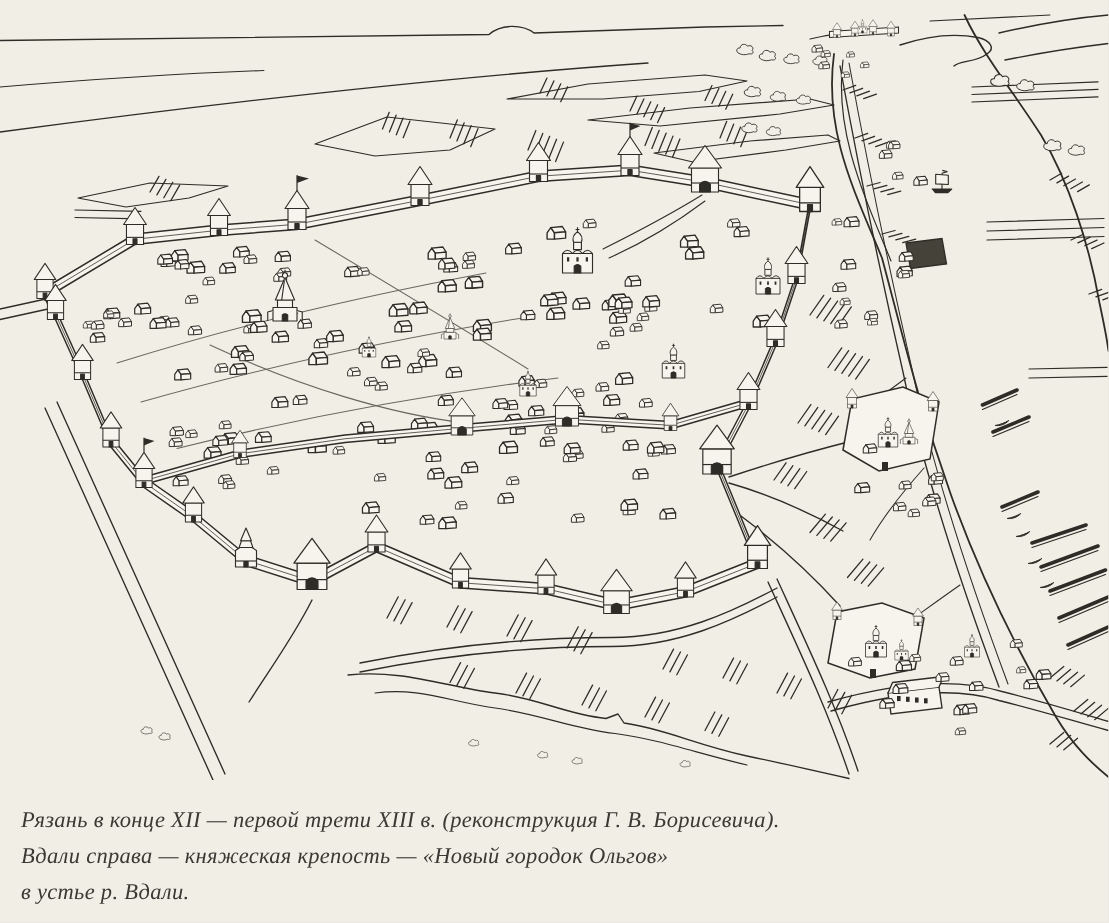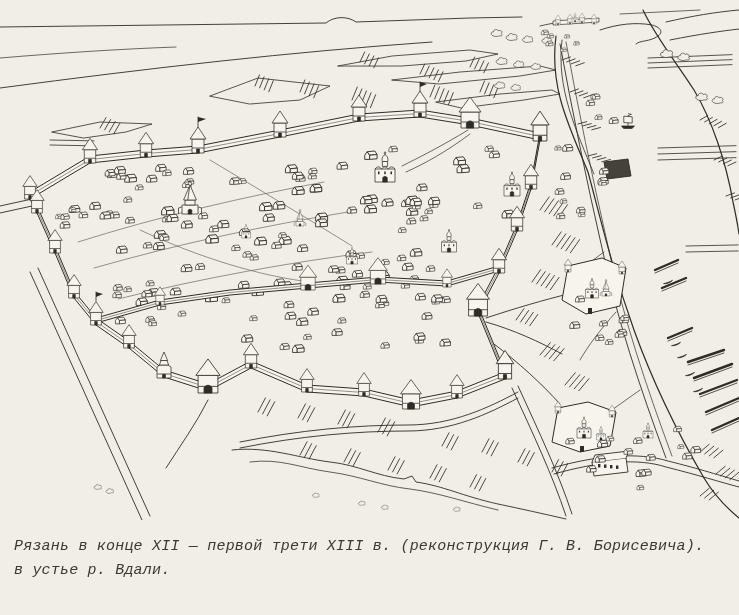--- a/index.html
+++ b/index.html
@@ -1,19 +1,19 @@
 <!DOCTYPE html>
 <html><head>
 <meta charset="utf-8">
 <style>
   html,body{margin:0;padding:0;background:#e8e5dd;}
   .page{
     width:739px;height:615px;position:relative;overflow:hidden;
     background:#f1eee6;
-    font-family:Liberation Mono, monospace;
+    font-family:Liberation Serif, serif;
   }
   .art{display:block;}
   .caption{
     padding:15px 12px 0 14px;
     font-style:italic;
     font-size:15px;
     line-height:24px;
     color:#3b3934;
     letter-spacing:.2px;
   }
@@ -599,16 +599,17 @@
           <polygon points="553,25 599,22 599,18 553,21" fill="#f7f4ed" stroke="#2e2c26" stroke-width="0.7"></polygon>
           <use href="#sym-tower" transform="translate(558,25) scale(0.38)"></use>
           <use href="#sym-tower" transform="translate(570,24) scale(0.38)"></use>
           <use href="#sym-tower" transform="translate(582,23) scale(0.38)"></use>
           <use href="#sym-tower" transform="translate(594,24) scale(0.38)"></use>
           <use href="#sym-church" transform="translate(575,22) scale(0.3)"></use>
         </g>
     </svg>
     <figcaption class="caption">
       <div>Рязань в конце XII — первой трети XIII в. (реконструкция  Г. В. Борисевича).</div>
+      <div>Вдали справа — княжеская крепость — «Новый городок Ольгов»</div>
       <div>в устье р. Вдали.</div>
     </figcaption>
   </figure>
 </div>
 
 </body></html>

